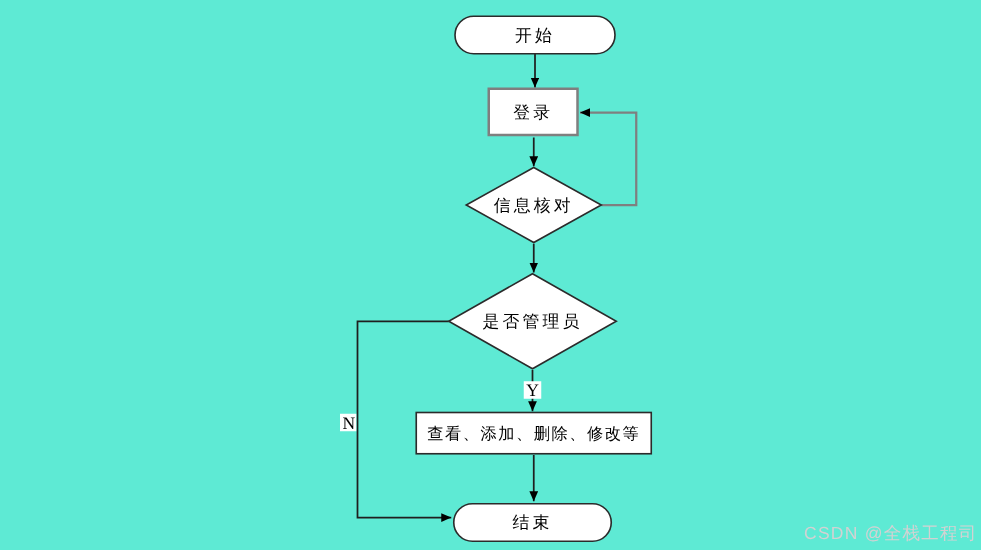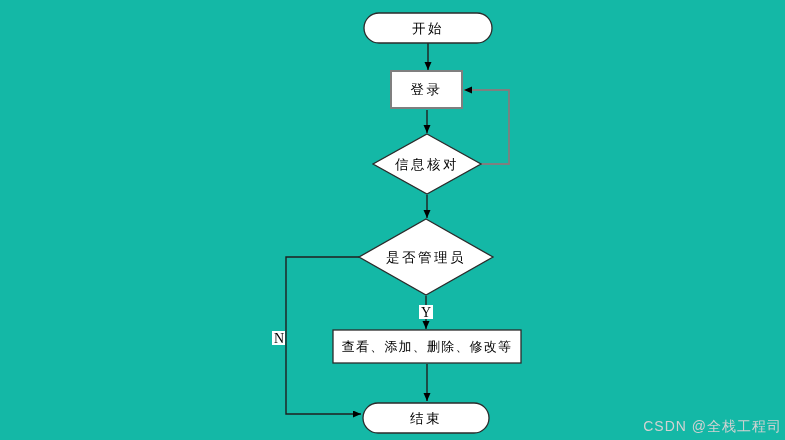--- a/index.html
+++ b/index.html
@@ -4,21 +4,21 @@
 <style>
   html, body {
     margin: 0;
     padding: 0;
     background: #ffffff;
   }
   .canvas {
     position: relative;
     width: 785px;
     height: 440px;
-    background: #14b8a6;
+    background: #5eead4;
     overflow: hidden;
     font-family: "Liberation Sans", sans-serif;
   }
   svg text {
     fill: #000000;
     font-family: "Liberation Sans", sans-serif;
     font-size: 13.5px;
     letter-spacing: 2.5px;
     text-anchor: middle;
   }

